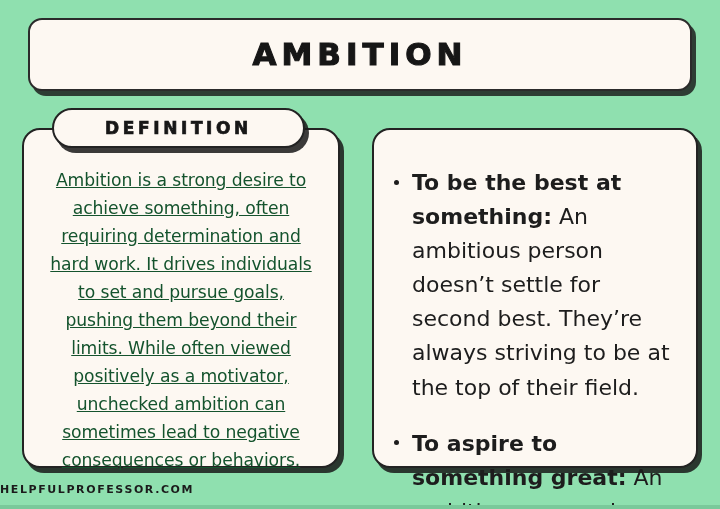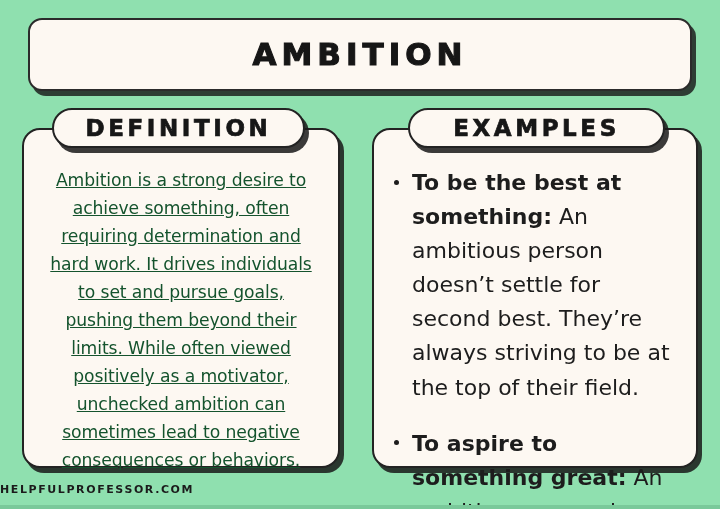--- a/index.html
+++ b/index.html
@@ -101,21 +101,21 @@
     left: 52px;
     width: 253px;
   }
   .pill-right {
     left: 408px;
     width: 257px;
   }
   .pill-text {
     font-family: "DejaVu Sans", sans-serif;
     font-weight: 700;
-    font-size: 23px;
+    font-size: 17px;
     letter-spacing: 3.6px;
     color: #171717;
     text-transform: uppercase;
     line-height: 1;
     -webkit-text-stroke: 0.7px #171717;
   }
 
   
   .panel-body {
     position: absolute;
@@ -214,21 +214,18 @@
           <span class="example-bullet"></span>
           <span class="example-term">To be the best at something:</span><span class="example-desc"> An ambitious person doesn’t settle for second best. They’re always striving to be at the top of their field.</span>
         </li>
         <li class="example-item">
           <span class="example-bullet"></span>
           <span class="example-term">To aspire to something great:</span><span class="example-desc"> An ambitious person has big goals and isn’t afraid to pursue them.</span>
         </li>
       </ul>
     </div>
   </div>
-  <div class="pill pill-right">
-    <span class="pill-text">EXAMPLES</span>
-  </div>
 
   <div class="footer">
     <span class="footer-text">HELPFULPROFESSOR.COM</span>
   </div>
 
 </div>
 
 </body></html>

